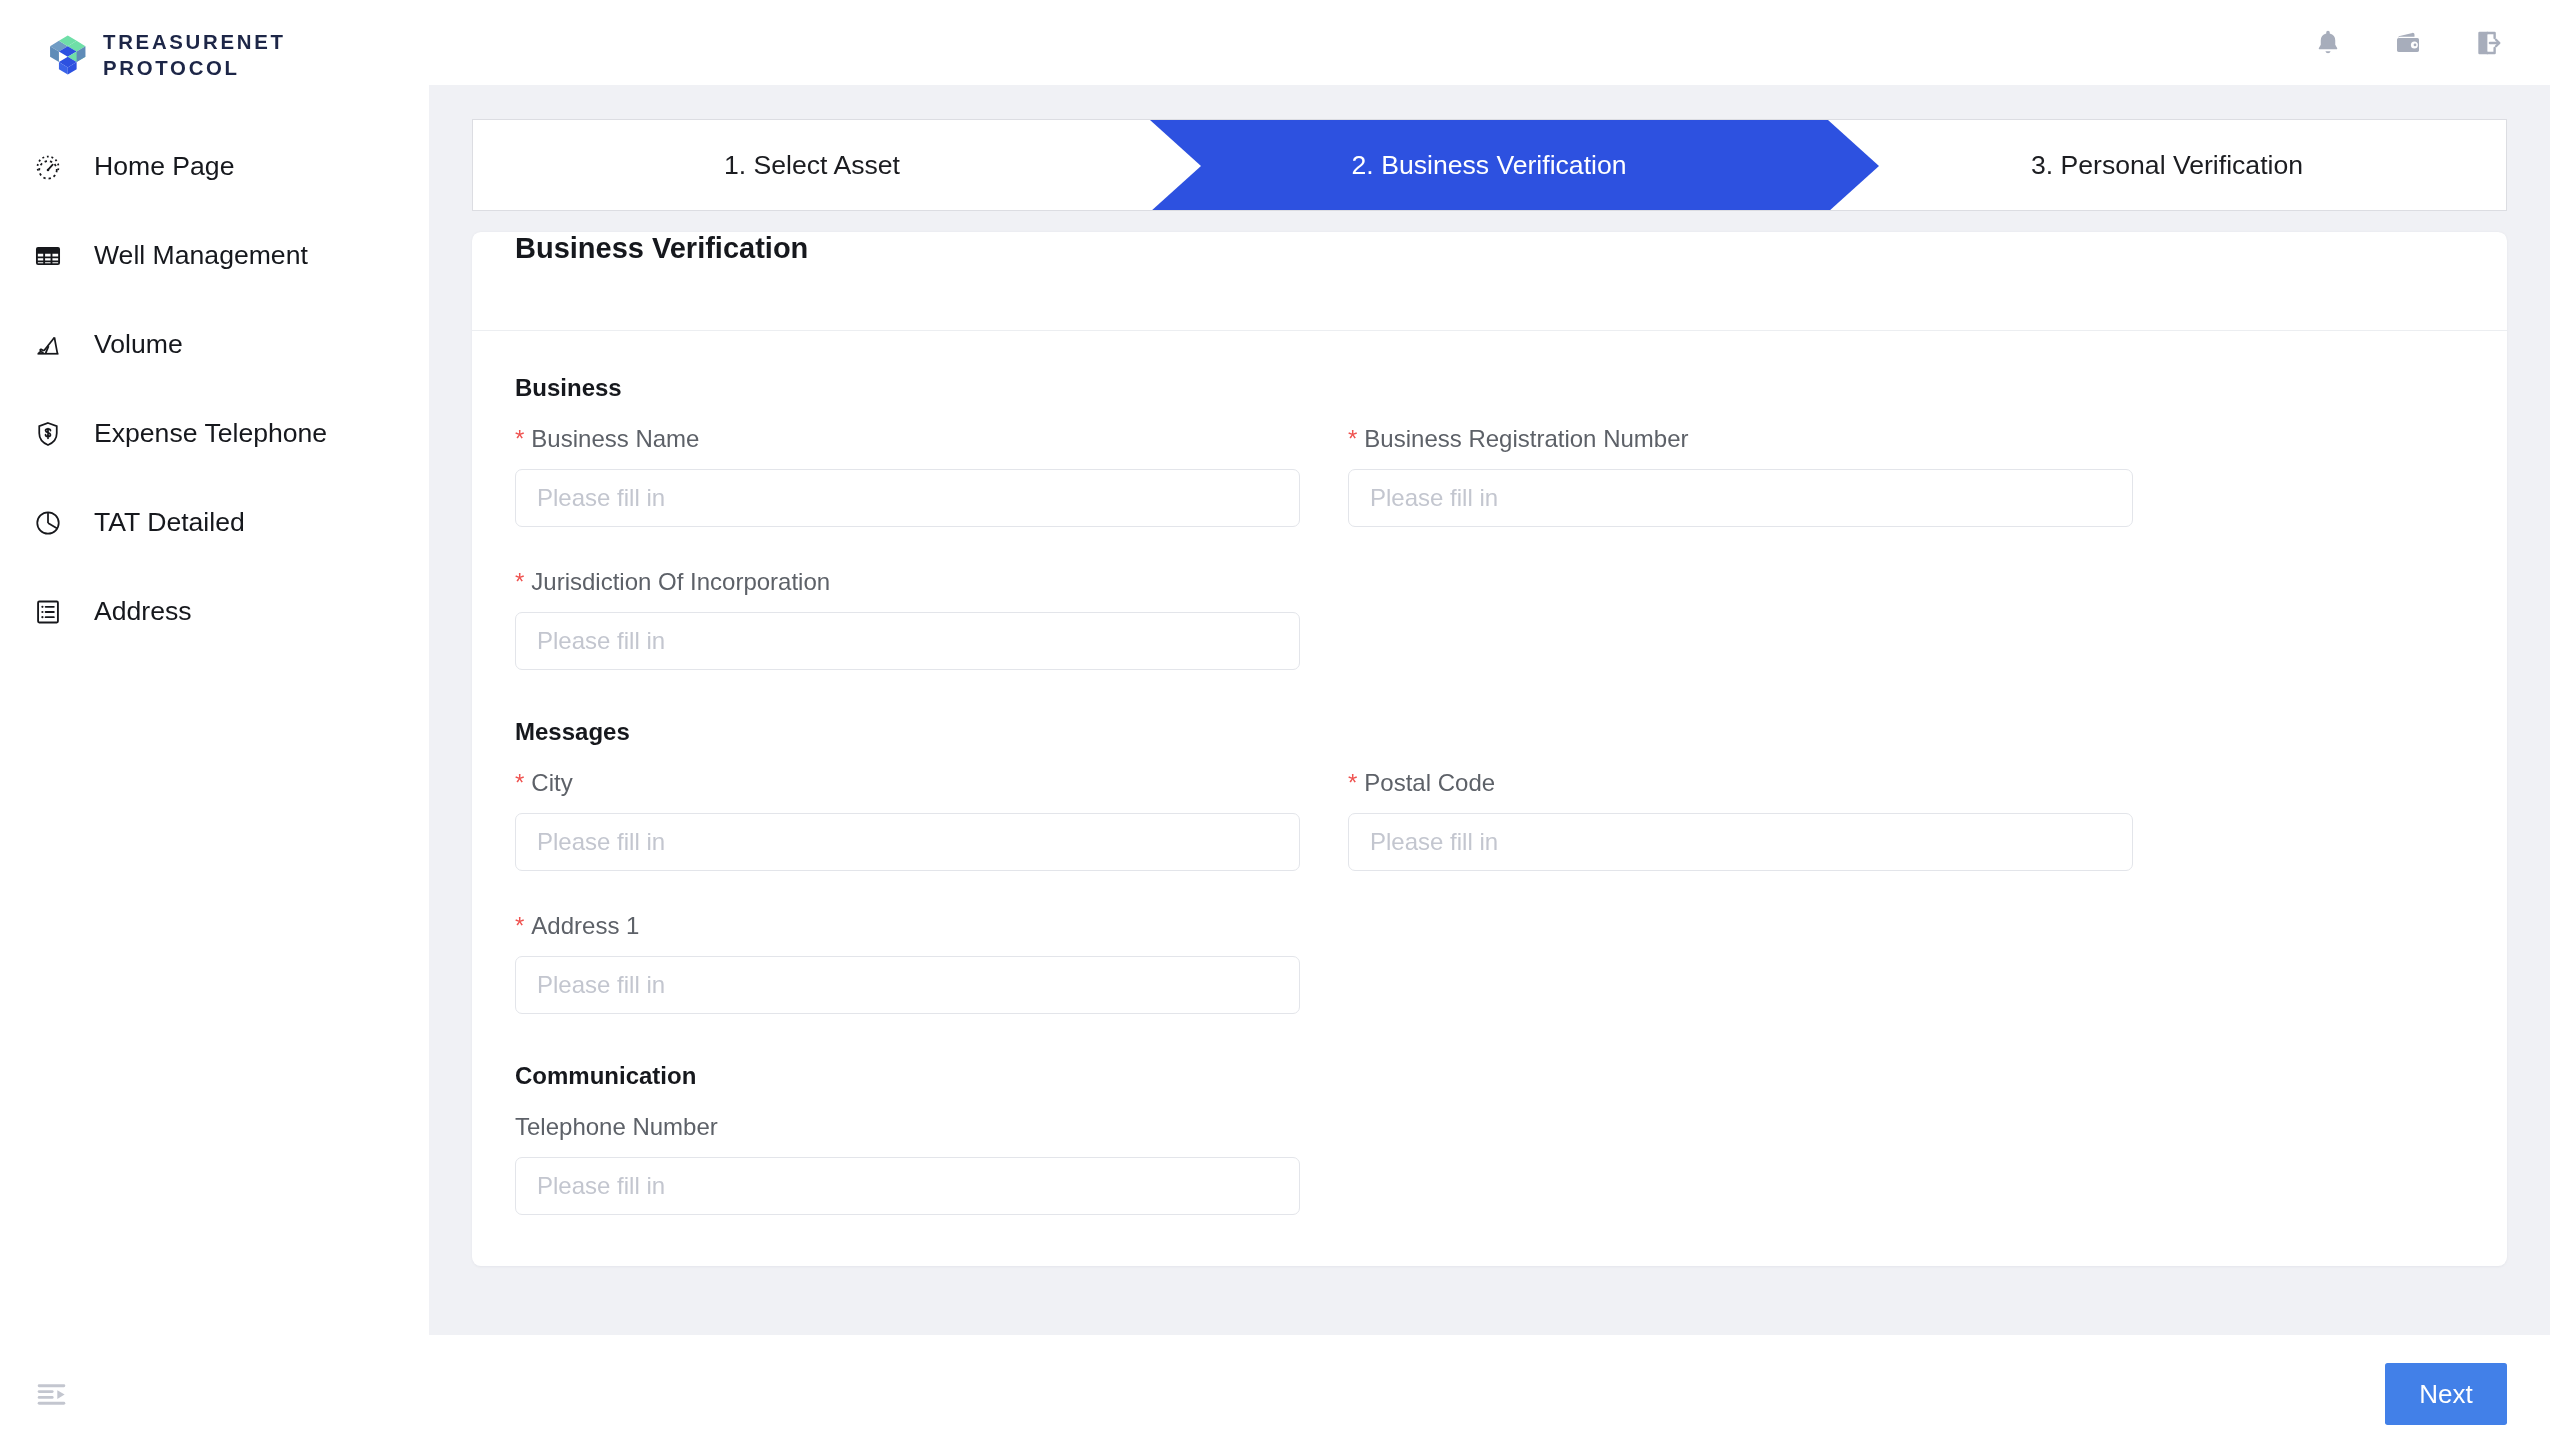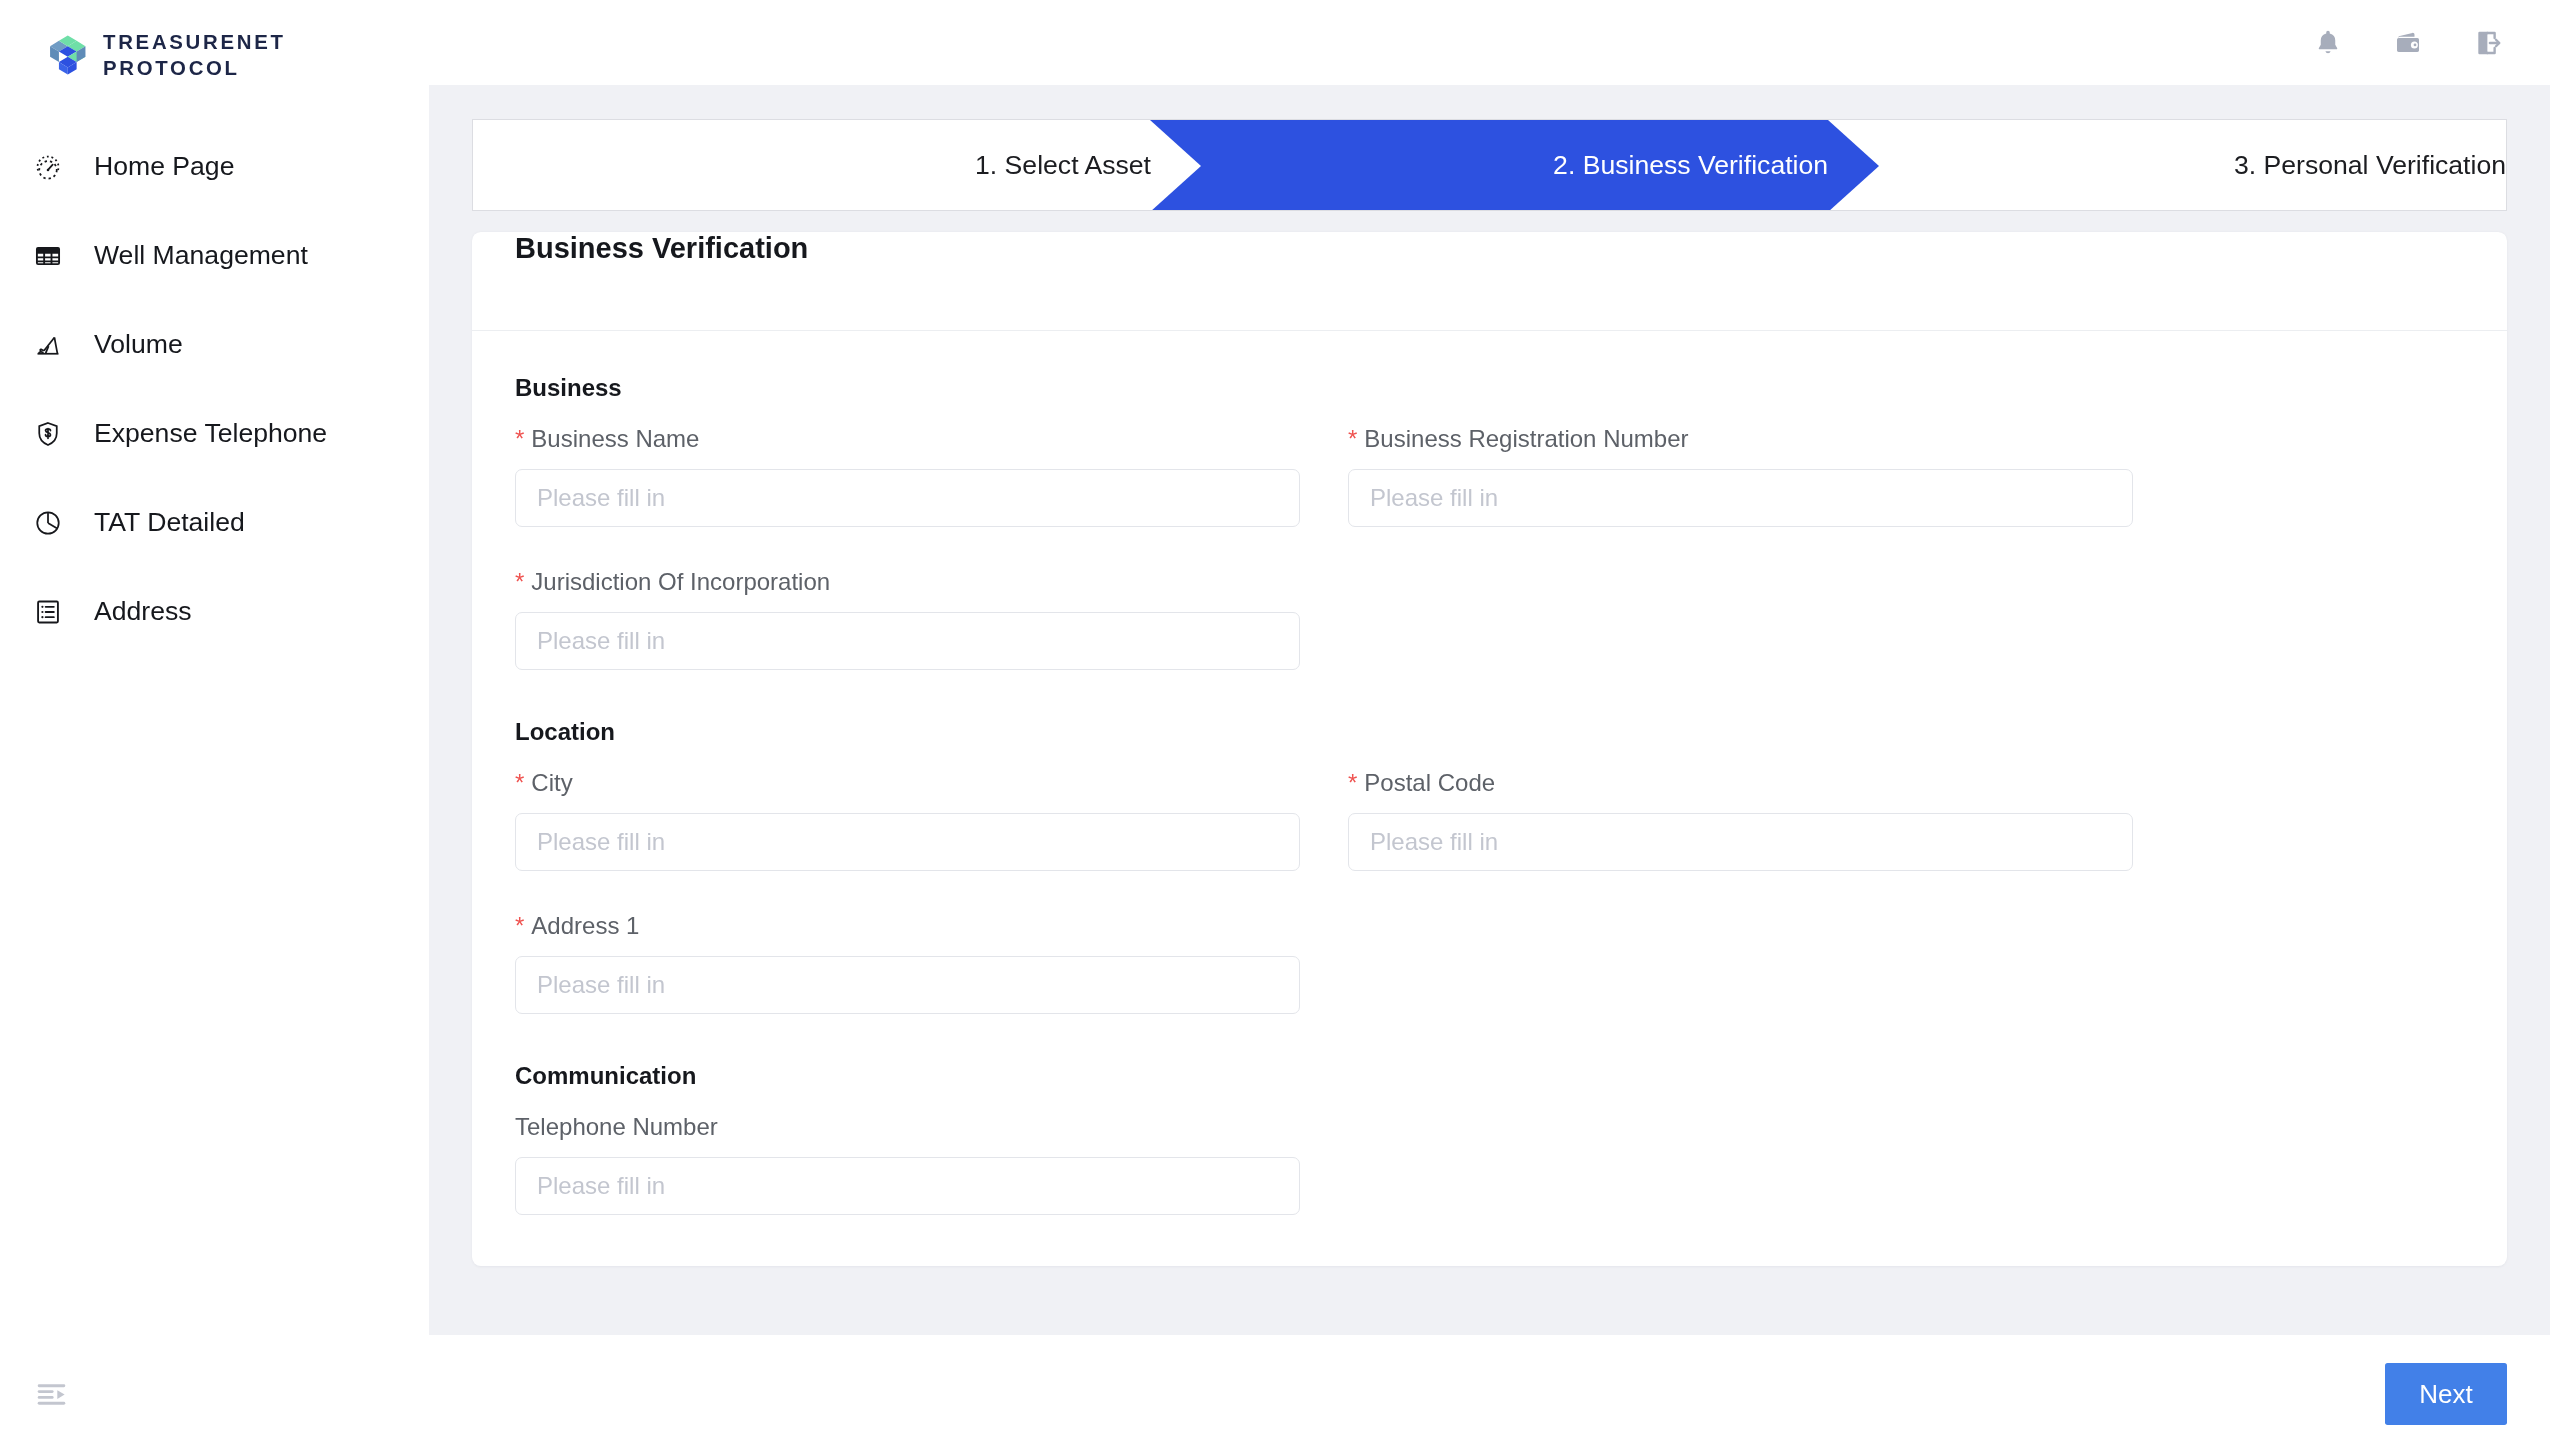--- a/index.html
+++ b/index.html
@@ -119,21 +119,21 @@
     background: #ffffff;
     border: 0.9px solid #dcdde2;
     overflow: hidden;
     position: relative;
   }
   .step {
     flex: 1 1 0;
     position: relative;
     display: flex;
     align-items: center;
-    justify-content: flex-end;
+    justify-content: center;
     font-size: 26.6px;
     color: #1c1d21;
     cursor: pointer;
   }
   .step-1 { background: #ffffff; }
   .step-2 {
     background: #2d51e0;
     color: #ffffff;
     margin-left: -0.9px;
   }
@@ -446,21 +446,21 @@
           <div class="field">
             <div class="field-label">
               <span class="req">*</span>
               <span>Jurisdiction Of Incorporation</span>
             </div>
             <input class="field-input" type="text" placeholder="Please fill in" style="">
           </div>
           <div class="field empty"></div>
         </div>
 
-        <div class="section-title spaced">Location</div>
+        <div class="section-title spaced">Messages</div>
 
         <div class="field-grid">
           <div class="field">
             <div class="field-label">
               <span class="req">*</span>
               <span>City</span>
             </div>
             <input class="field-input" type="text" placeholder="Please fill in" style="">
           </div>
           <div class="field">

